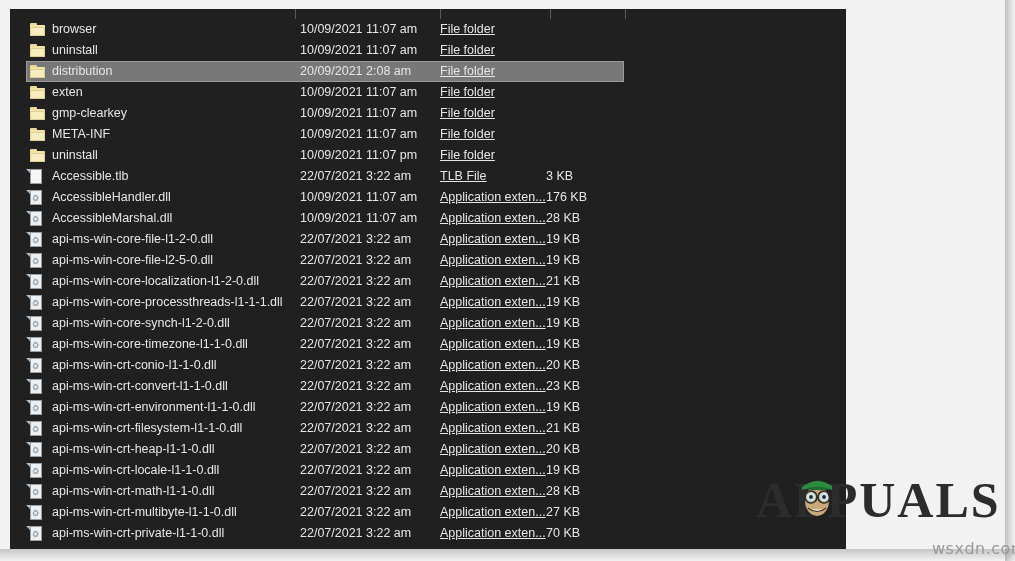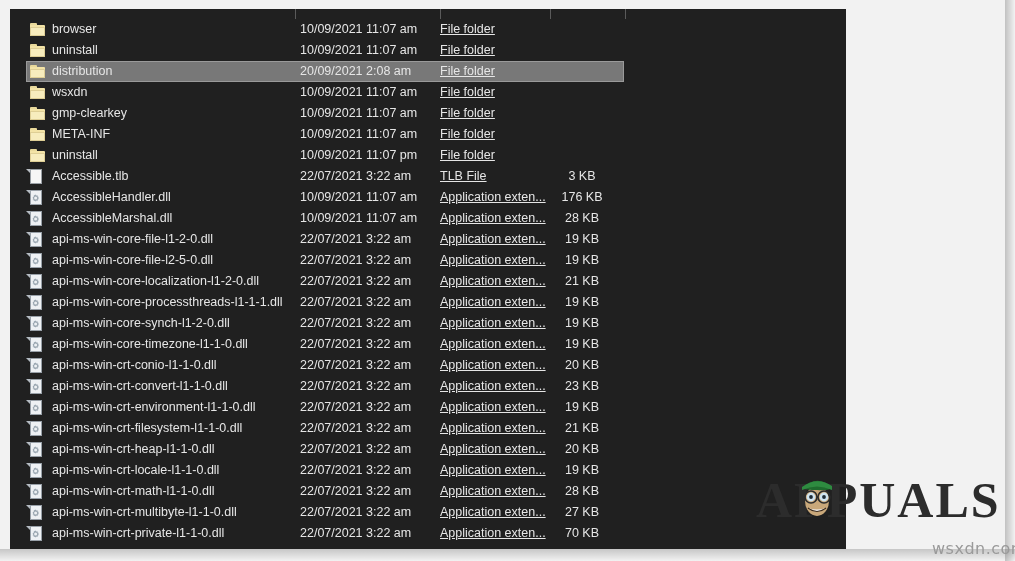--- a/index.html
+++ b/index.html
@@ -96,21 +96,21 @@
     top: 0;
     font-size: 12.5px;
     color: #e6e6e6;
     overflow: hidden;
     text-overflow: ellipsis;
     white-space: nowrap;
   }
   .c-name  { left: 42px;  width: 246px; }
   .c-date  { left: 290px; width: 140px; }
   .c-type  { left: 430px; width: 108px; text-decoration: underline; }
-  .c-size  { left: 536px; width: 72px; text-align: center; }
+  .c-size  { left: 536px; width: 72px; text-align: left; }
 
   .icon {
     position: absolute;
     left: 20px;
     top: 3px;
     width: 16px;
     height: 15px;
   }
 
   
@@ -264,21 +264,21 @@
         <div class="row selected">
           <div class="hl" style="display: block;"></div>
           <span class="icon"><span class="ico-folder"><span class="tab"></span><span class="body"></span><span class="front"></span></span></span>
           <div class="cell c-name">distribution</div>
           <div class="cell c-date">20/09/2021 2:08 am</div>
           <div class="cell c-type">File folder</div>
           <div class="cell c-size"></div>
         </div>
         <div class="row">
           <span class="icon"><span class="ico-folder"><span class="tab"></span><span class="body"></span><span class="front"></span></span></span>
-          <div class="cell c-name">wsxdn</div>
+          <div class="cell c-name">exten</div>
           <div class="cell c-date">10/09/2021 11:07 am</div>
           <div class="cell c-type">File folder</div>
           <div class="cell c-size"></div>
         </div>
         <div class="row">
           <span class="icon"><span class="ico-folder"><span class="tab"></span><span class="body"></span><span class="front"></span></span></span>
           <div class="cell c-name">gmp-clearkey</div>
           <div class="cell c-date">10/09/2021 11:07 am</div>
           <div class="cell c-type">File folder</div>
           <div class="cell c-size"></div>

